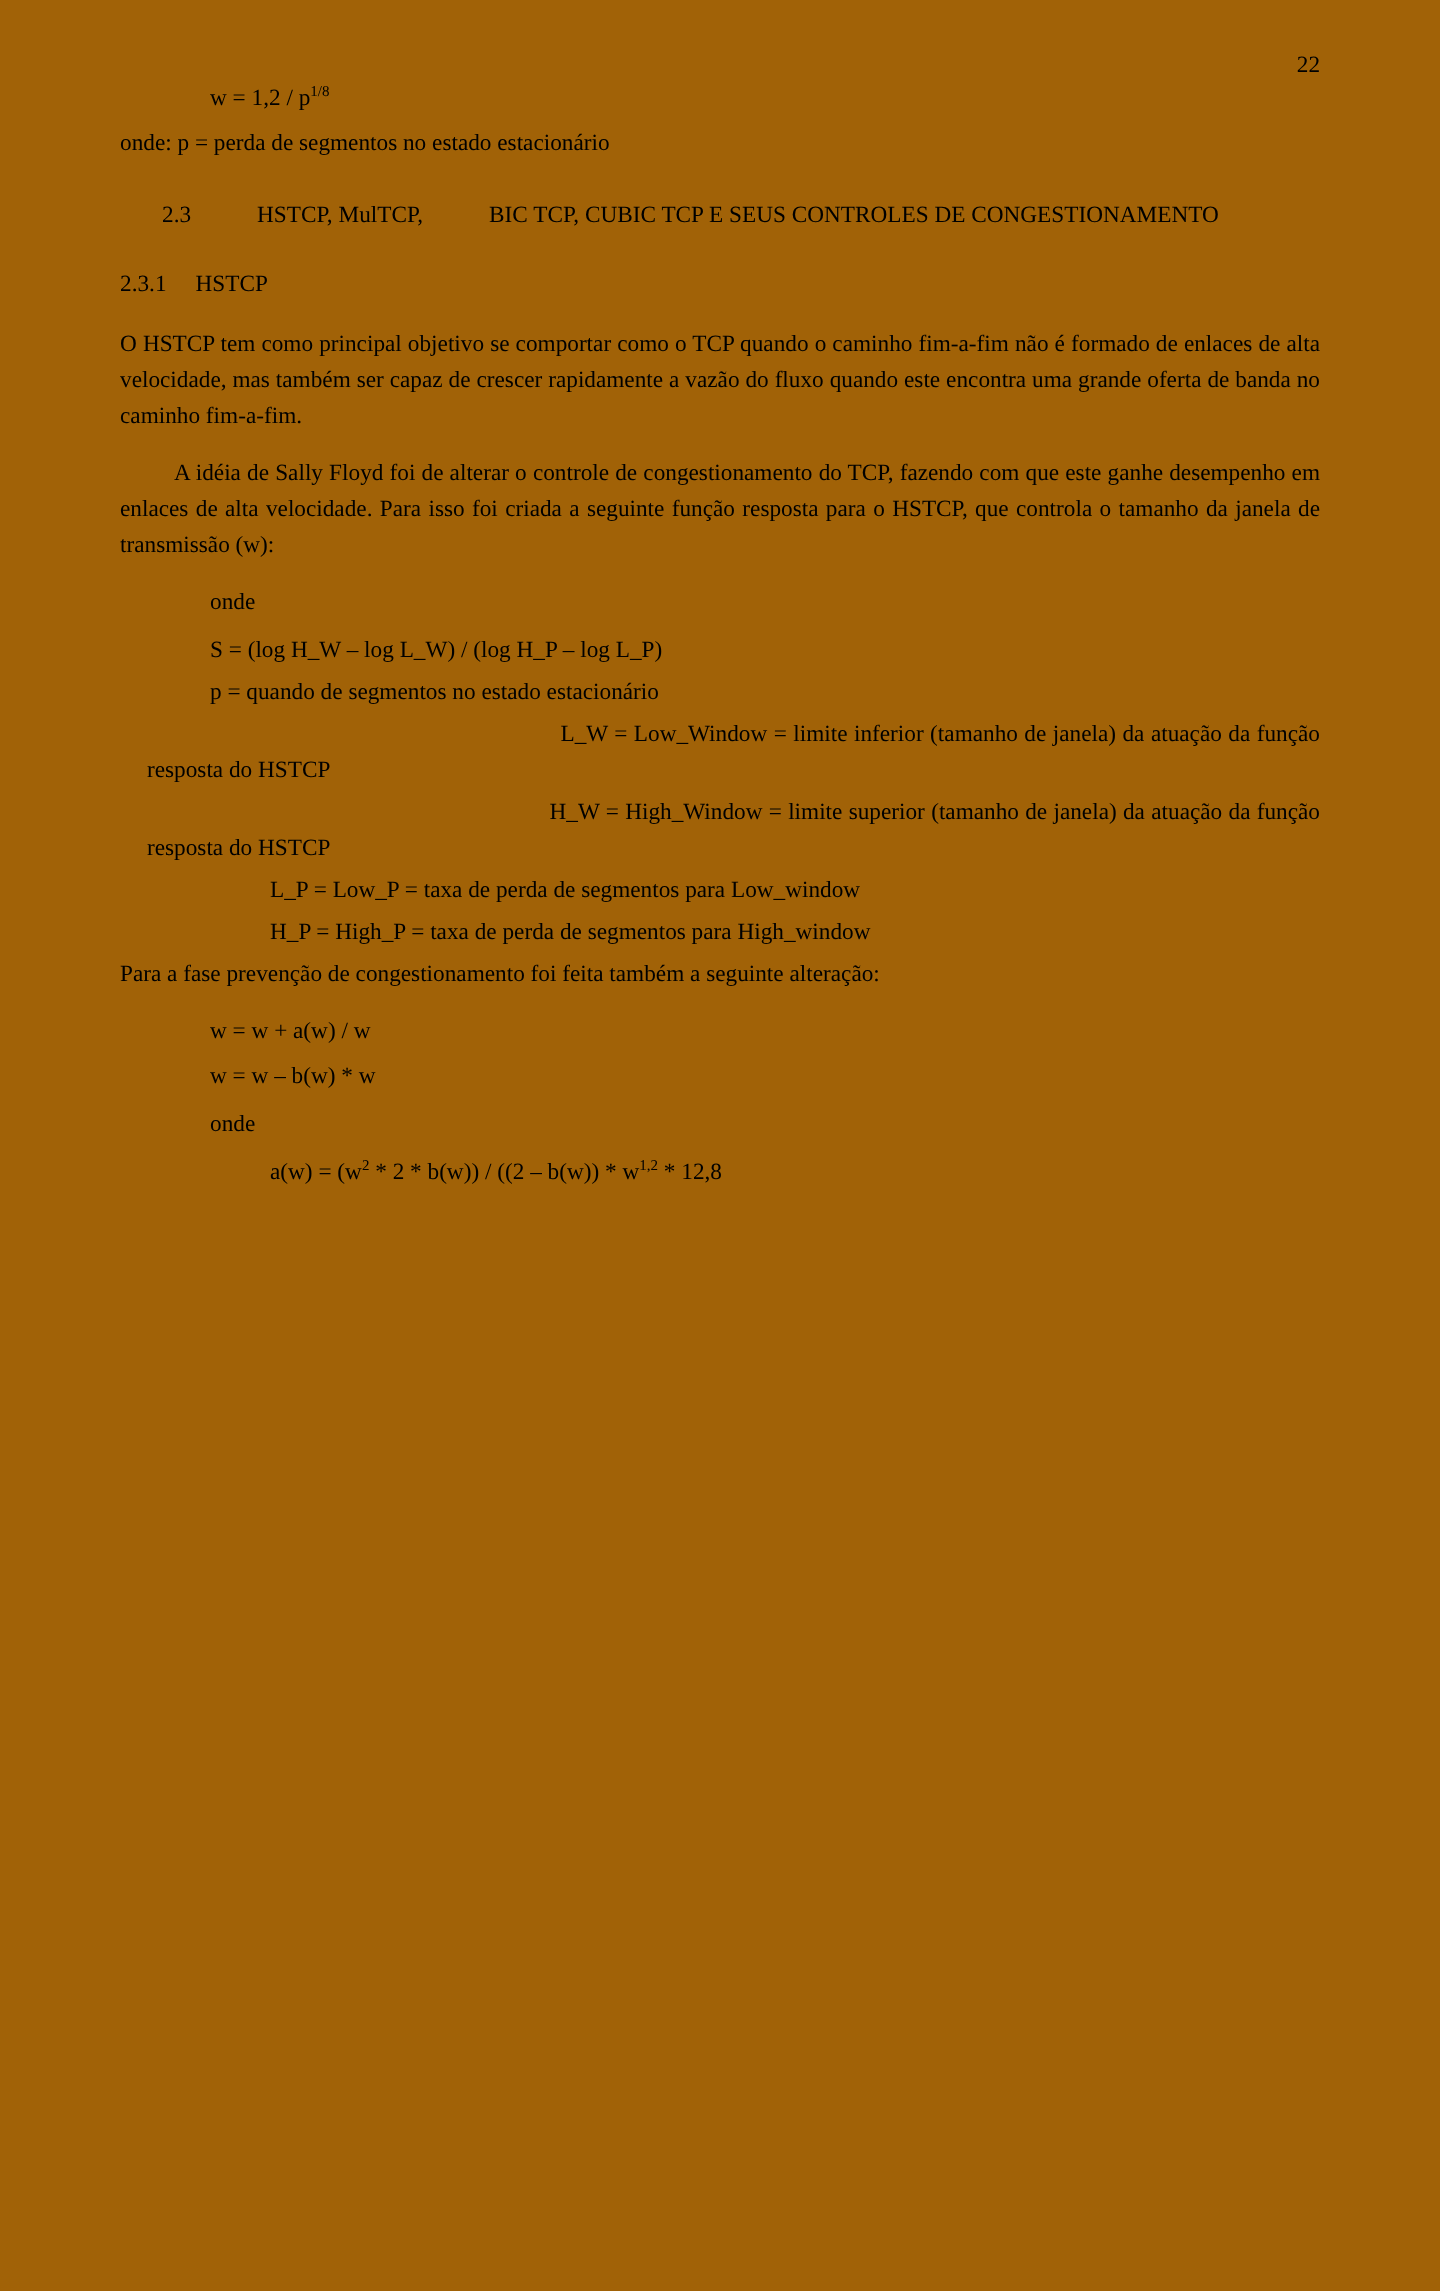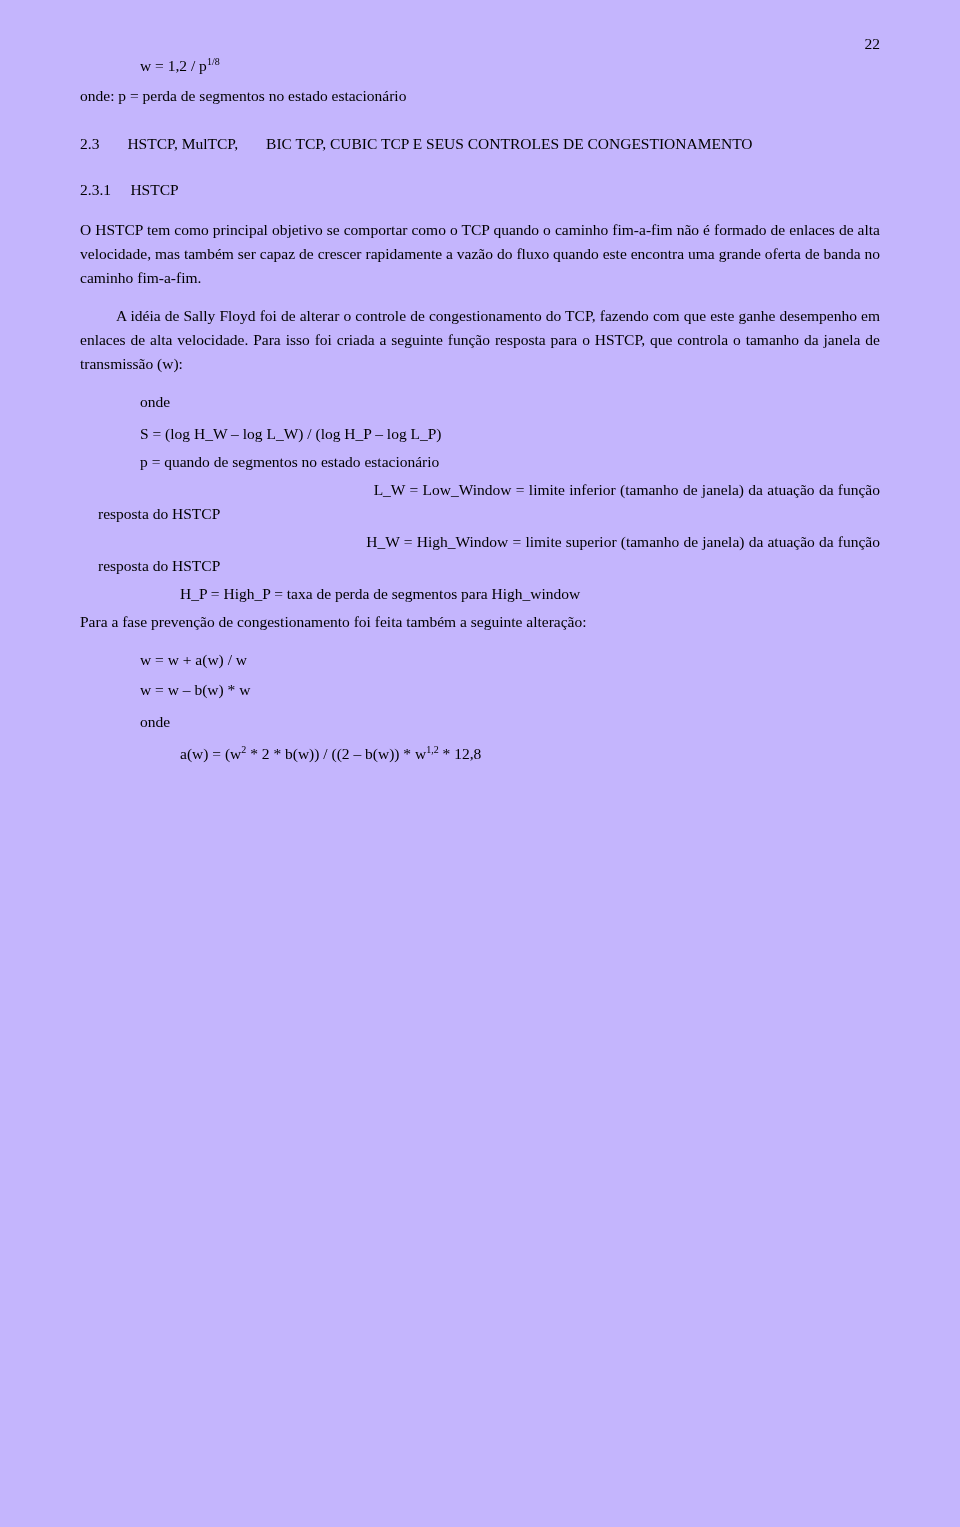--- a/index.html
+++ b/index.html
@@ -12,21 +12,21 @@
       background: #ffffff;
       font-family: "Times New Roman", Times, serif;
       font-size: 15.5px;
       line-height: 1.55;
       color: #000000;
     }
 
     .page {
       width: 960px;
       min-height: 1527px;
-      background: #c4b5fd;
+      background: #a16207;
       padding: 48px 80px 60px 80px;
       position: relative;
     }
 
     .page-number {
       position: absolute;
       top: 32px;
       right: 80px;
       font-size: 15.5px;
     }
@@ -37,21 +37,22 @@
     }
 
     .section-heading {
       margin-top: 28px;
       margin-bottom: 18px;
       text-align: justify;
     }
 
     .section-heading-row {
       display: flex;
-      gap: 28px;
+      gap: 44px;
+      margin-left: 28px;
     }
 
     .section-number {
       white-space: nowrap;
     }
 
     .section-title-left {
       white-space: nowrap;
     }
 
@@ -146,20 +147,21 @@
   <div class="definition-line">p = quando de segmentos no estado estacionário</div>
 
   <div class="definition-line-long">
     <span>&nbsp;&nbsp;&nbsp;&nbsp;&nbsp;&nbsp;&nbsp;&nbsp;&nbsp;&nbsp;&nbsp;&nbsp;&nbsp;&nbsp;&nbsp;&nbsp;&nbsp;&nbsp;&nbsp;&nbsp;&nbsp;&nbsp;&nbsp;&nbsp;&nbsp;&nbsp;&nbsp;&nbsp;&nbsp;&nbsp;&nbsp;&nbsp;&nbsp;&nbsp;&nbsp;&nbsp;&nbsp;&nbsp;&nbsp;&nbsp;&nbsp;&nbsp;&nbsp;&nbsp;&nbsp;&nbsp;&nbsp;&nbsp;&nbsp;&nbsp;&nbsp;&nbsp;&nbsp;&nbsp;&nbsp;&nbsp;&nbsp;&nbsp;&nbsp;&nbsp;&nbsp;&nbsp;&nbsp;&nbsp;</span><span>L_W = Low_Window = limite inferior (tamanho de janela) da atuação da função resposta do HSTCP</span>
   </div>
 
   <div class="definition-line-long">
     <span>&nbsp;&nbsp;&nbsp;&nbsp;&nbsp;&nbsp;&nbsp;&nbsp;&nbsp;&nbsp;&nbsp;&nbsp;&nbsp;&nbsp;&nbsp;&nbsp;&nbsp;&nbsp;&nbsp;&nbsp;&nbsp;&nbsp;&nbsp;&nbsp;&nbsp;&nbsp;&nbsp;&nbsp;&nbsp;&nbsp;&nbsp;&nbsp;&nbsp;&nbsp;&nbsp;&nbsp;&nbsp;&nbsp;&nbsp;&nbsp;&nbsp;&nbsp;&nbsp;&nbsp;&nbsp;&nbsp;&nbsp;&nbsp;&nbsp;&nbsp;&nbsp;&nbsp;&nbsp;&nbsp;&nbsp;&nbsp;&nbsp;&nbsp;&nbsp;&nbsp;&nbsp;&nbsp;&nbsp;&nbsp;</span><span>H_W = High_Window = limite superior (tamanho de janela) da atuação da função resposta do HSTCP</span>
   </div>
 
+  <div class="indent-line">L_P = Low_P = taxa de perda de segmentos para Low_window</div>
 
   <div class="indent-line">H_P = High_P = taxa de perda de segmentos para High_window</div>
 
   <div class="paragraph">Para a fase prevenção de congestionamento foi feita também a seguinte alteração:</div>
 
   <div class="formula-line">w = w + a(w) / w</div>
 
   <div class="formula-line">w = w – b(w) * w</div>
 
   <div class="formula-label">onde</div>

